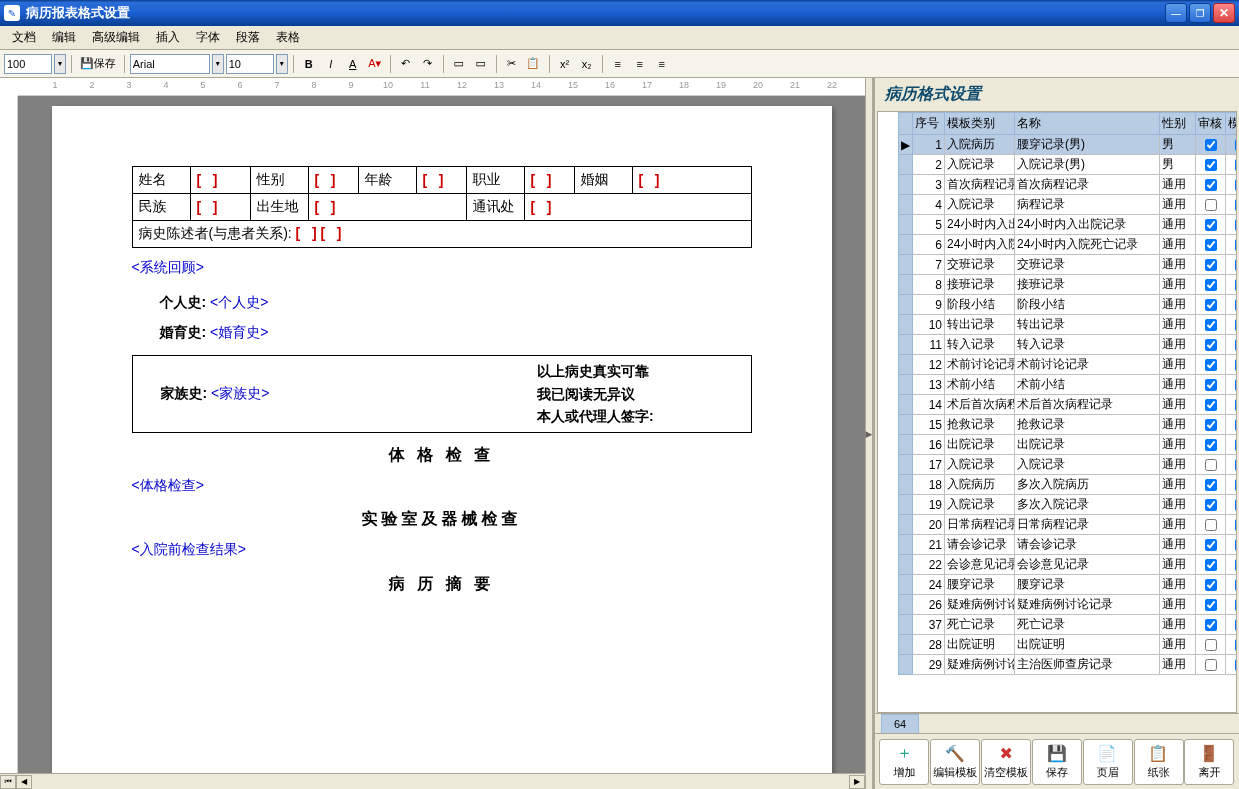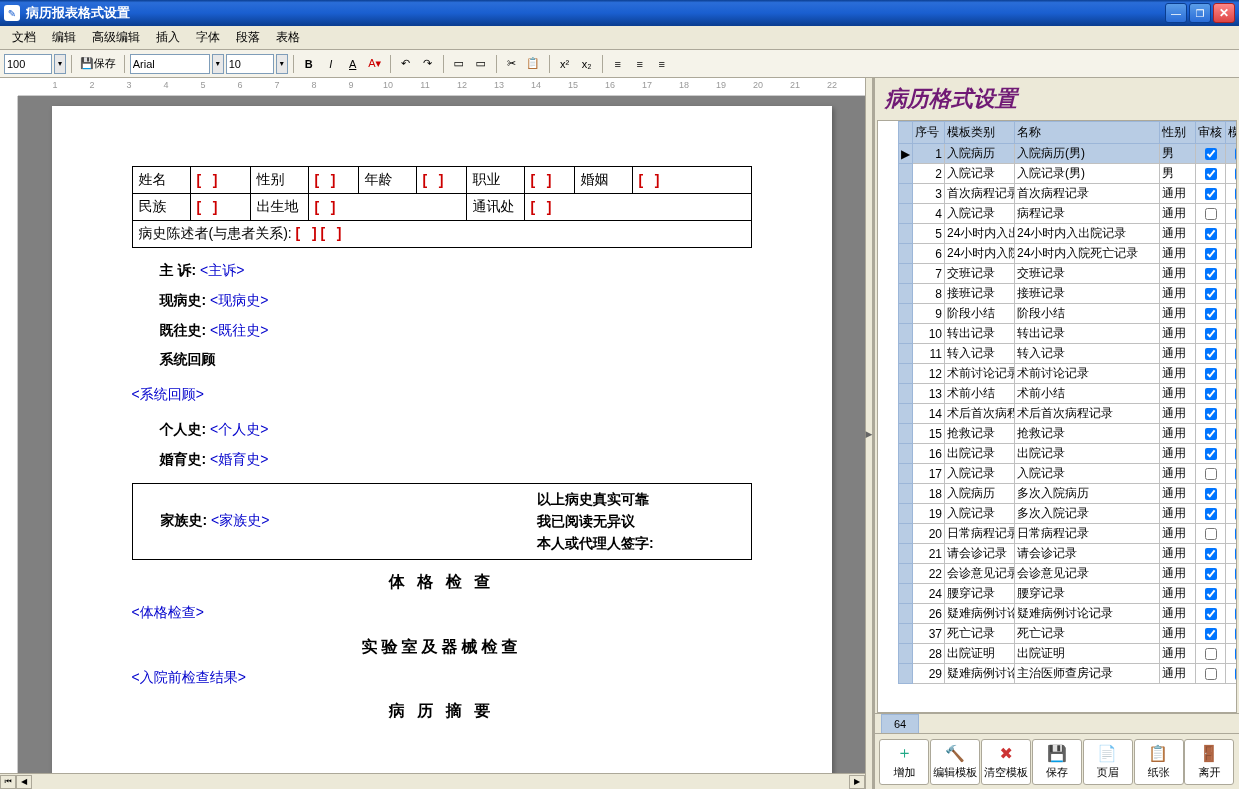--- a/index.html
+++ b/index.html
@@ -47,21 +47,21 @@
 .formtbl { border-collapse: collapse; width: 100%; font-size: 14px; }
 .formtbl td { border: 1px solid #000; padding: 4px 6px; height: 26px; }
 .bracket { color: #c00; font-weight: bold; }
 .field { color: #00c; }
 .lbl { font-weight: bold; font-size: 14px; padding: 3px 0; display:inline-block;}
 .section { margin: 8px 0; font-size:14px; line-height:1.7;}
 .heading { text-align: center; font-weight: bold; font-size: 16px; margin: 12px 0 6px; letter-spacing: 4px;}
 .sigbox { border: 1px solid #000; float: right; width: 210px; padding: 4px 8px; font-size:14px; font-weight:bold; line-height:1.6;}
 
 
-.rtitle { font-size: 22px; font-weight: bold; font-style: italic; color: #701a75; padding: 6px 10px; background:#ece9d8;}
+.rtitle { font-size: 16px; font-weight: bold; font-style: italic; color: #0c4a6e; padding: 6px 10px; background:#ece9d8;}
 .grid { flex: 1; overflow: auto; background: #fff; border: 1px solid #aca899; margin: 0 2px; }
 .gridtbl { width: 100%; border-collapse: collapse; font-size: 12px; table-layout:fixed;margin-left:20px;}
 .gridtbl th { background: #b8cce4; border: 1px solid #9cb6d8; padding: 2px; font-weight: normal; position:sticky; top:0; text-align:left; height:18px;}
 .gridtbl td { border: 1px solid #c0c0c0; padding: 1px 2px; height: 16px; white-space:nowrap; overflow:hidden; background:#fff;}
 .gridtbl tr.sel td { background:#b8cce4;}
 .gridtbl .rowhdr { background:#b8cce4; border:1px solid #9cb6d8; width:14px;}
 .gridtbl input[type=checkbox]{ margin:0 auto; display:block; width:12px; height:12px;}
 .gridstatus { height:20px; background:#ece9d8; border-top:1px solid #aca899; padding:2px 6px; font-size:11px; display:flex; align-items:center; gap:10px;}
 .gridstatus .cell { background:#b8cce4; border:1px solid #9cb6d8; padding:3px 12px;}
 
@@ -184,26 +184,20 @@
                   <td colspan="3"><span class="bracket">[ &nbsp; ]</span></td>
               <td>通讯处</td>
                   <td colspan="3"><span class="bracket">[ &nbsp; ]</span></td>
             </tr>
             <tr>
                   <td colspan="10"><span>病史陈述者(与患者关系):</span> <span class="bracket">[ &nbsp; ]</span> <span class="bracket">[ &nbsp; ]</span></td>
                 </tr>
           </tbody>
             </table>
 
-          <div class="section" style="padding-left:28px">
-            <span class="lbl">主  诉:</span> <span class="field">&lt;主诉&gt;</span><br>
-            <span class="lbl">现病史:</span> <span class="field">&lt;现病史&gt;</span><br>
-            <span class="lbl">既往史:</span> <span class="field">&lt;既往史&gt;</span><br>
-            <span class="lbl">系统回顾</span>
-          </div>
           <div class="section"><span class="field">&lt;系统回顾&gt;</span></div>
           <div class="section" style="padding-left:28px">
             <span class="lbl">个人史:</span> <span class="field">&lt;个人史&gt;</span><br>
             <span class="lbl">婚育史:</span> <span class="field">&lt;婚育史&gt;</span>
           </div>
           <table class="formtbl">
               <tbody>
                 <tr>
             <td style="border-right:none"><span style="padding-left:22px"><span class="lbl">家族史:</span> <span class="field">&lt;家族史&gt;</span></span></td>
             <td style="width:220px;border-left:none;vertical-align:top">
@@ -258,21 +252,21 @@
               <th>性别</th>
               <th>审核</th>
               <th>模板</th>
             </tr>
           </thead>
         <tbody id="gridbody">
             <tr class="sel">
               <td class="rowhdr">▶</td>
               <td style="text-align: right;">1</td>
               <td>入院病历</td>
-              <td>入院病历(男)</td>
+              <td>腰穿记录(男)</td>
               <td>男</td>
               <td style="text-align: center;">
                 <input type="checkbox" checked="" style="">
               </td>
               <td style="text-align: center;">
                 <input type="checkbox" checked="" style="">
               </td>
             </tr>
             <tr>
               <td class="rowhdr"></td>

